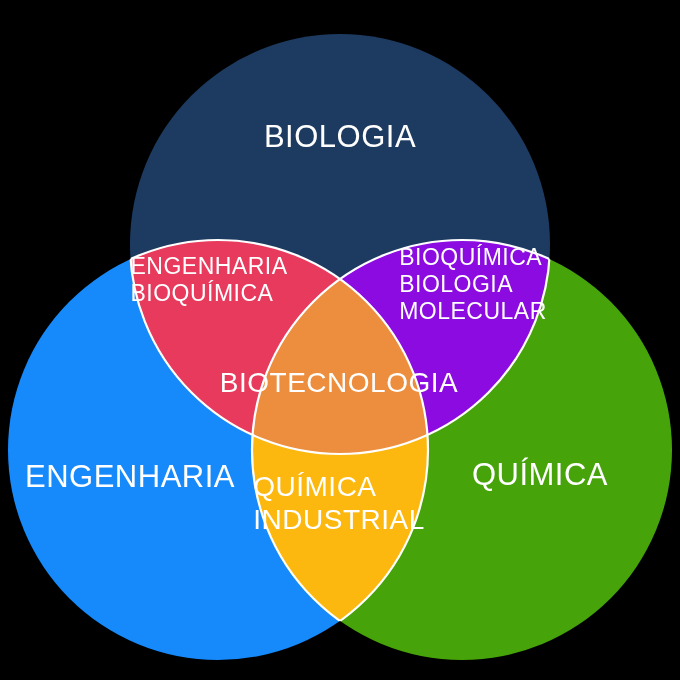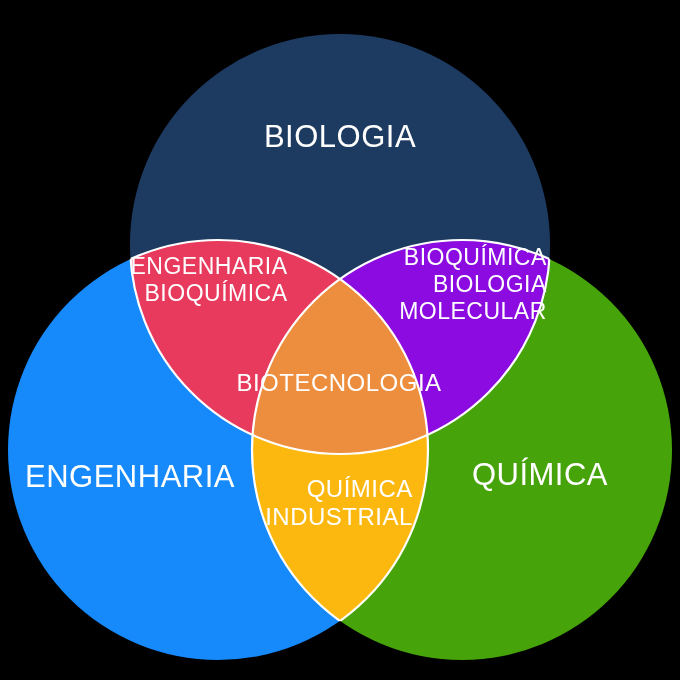--- a/index.html
+++ b/index.html
@@ -24,35 +24,35 @@
     display: block;
   }
   .outline-arc {
     fill: none;
     stroke-width: 2.2;
   }
   .label {
     position: absolute;
     transform: translate(-50%, -50%);
     color: #ffffff;
-    text-align: right;
+    text-align: left;
     white-space: pre-line;
     font-weight: 300;
     letter-spacing: 0.5px;
     line-height: 1.18;
     user-select: none;
   }
   .label-main {
     font-size: 31px;
   }
   .label-sub {
     font-size: 23px;
   }
   .label-mid {
-    font-size: 24px;
+    font-size: 28px;
   }
 </style>
 </head>
 <body>
 
 <div class="stage">
 
   <svg width="680" height="680" viewBox="0 0 680 680">
     <defs>
       <clipPath id="clipA">

